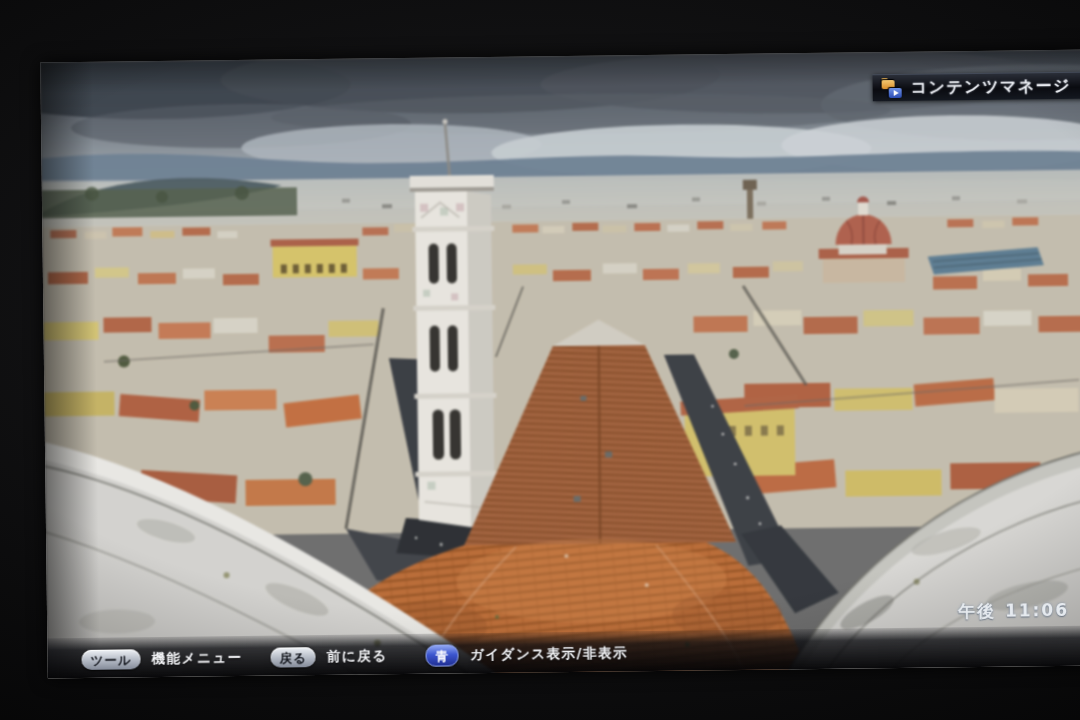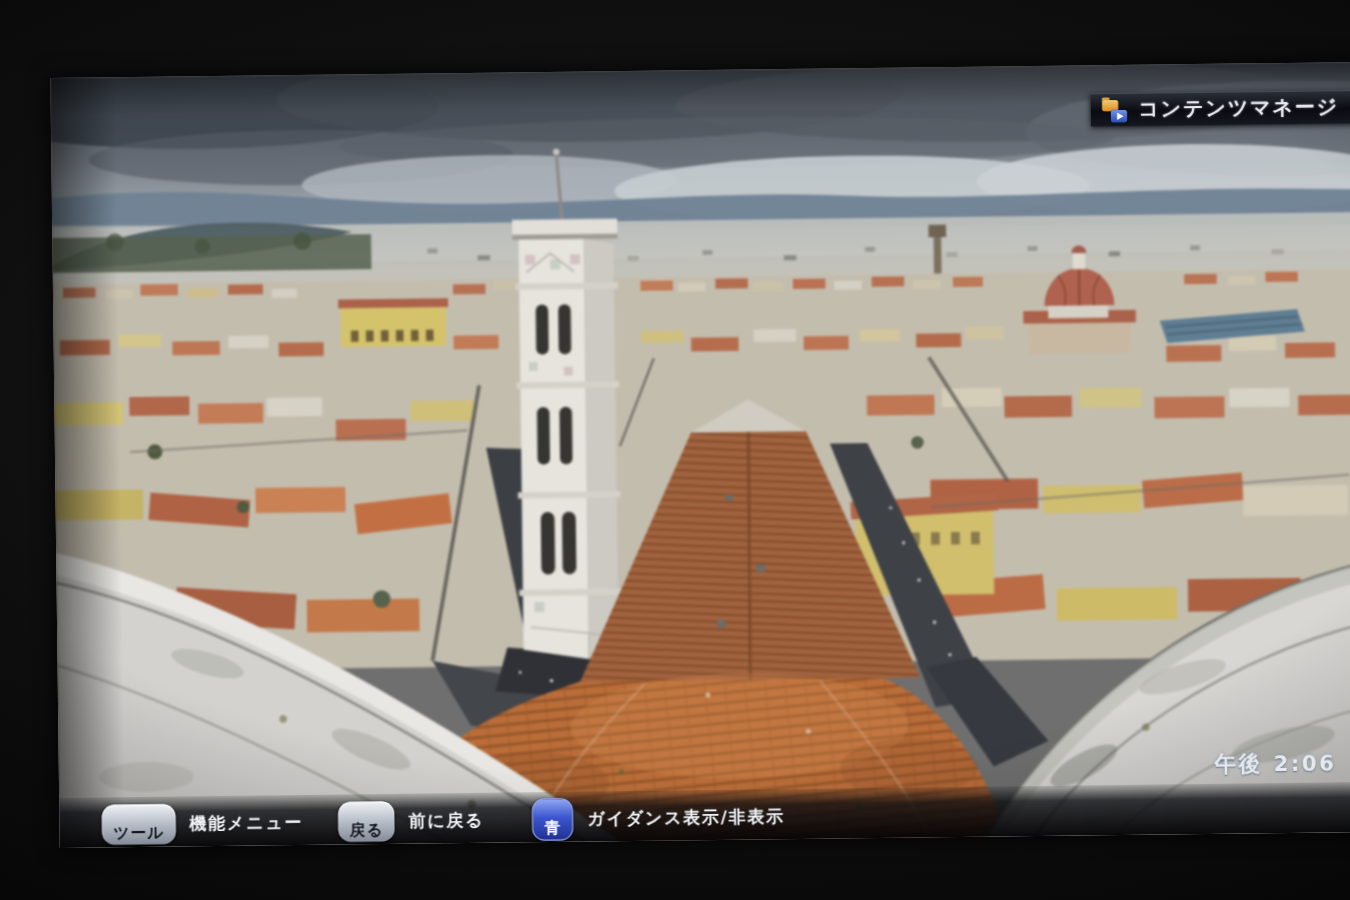--- a/index.html
+++ b/index.html
@@ -29,21 +29,21 @@
   .cm-icon .tab{position:absolute;left:0;top:-1px;width:6px;height:4px;border-radius:1px;background:#e8b255;}
   .cm-icon .device{position:absolute;right:0;bottom:0;width:13px;height:10px;border-radius:2px;
     background:linear-gradient(#6f92e8,#2c4db4);box-shadow:0 0 1px #000;}
   .cm-icon .arrow{position:absolute;right:3px;bottom:2px;width:0;height:0;
     border-left:5px solid #fff;border-top:3px solid transparent;border-bottom:3px solid transparent;}
   
   .osd-footer{position:absolute;left:0;right:0;bottom:0;height:40px;
     display:flex;align-items:center;gap:11px;padding:4px 0 0 34px;box-sizing:border-box;
     background:linear-gradient(rgba(18,20,26,.15) 0%, rgba(10,11,15,.78) 30%, rgba(3,3,5,.96) 100%);
     filter:blur(.4px);}
-  .key-pill{border-radius:10px;padding:15px 9px 2px;font-size:12.5px;font-weight:bold;
+  .key-pill{border-radius:10px;padding:3px 9px 2px;font-size:12.5px;font-weight:bold;
     line-height:15px;letter-spacing:1px;flex:0 0 auto;}
   .key-pill.silver{background:linear-gradient(#eef1f5 0%, #bcc2cc 45%, #848b99 100%);
     color:#15181f;box-shadow:0 1px 2px rgba(0,0,0,.8), inset 0 1px 1px #fff;}
   .key-pill.blue{background:linear-gradient(#8fa6f2 0%, #3c56cf 45%, #202f94 100%);
     color:#fff;border:1px solid #93a7ee;box-shadow:0 1px 2px rgba(0,0,0,.8);}
   .key-label{color:#f2f3f6;font-size:13.5px;font-weight:bold;letter-spacing:1.5px;
     text-shadow:0 1px 2px #000, 0 0 2px rgba(230,235,245,.35);}
   .gap-sm{width:6px;}    .gap-md{width:16px;}
   
   .osd-clock{position:absolute;right:28px;bottom:44px;color:rgba(245,248,252,.88);
@@ -349,21 +349,21 @@
     <span class="cm-icon">
       <span class="tab"></span>
         <span class="folder"></span>
         <span class="device"></span>
         <span class="arrow"></span>
     </span>
     <span class="title">コンテンツマネージ</span>
   </div>
 
   <div class="osd-clock">
-    <span class="period">午後</span><span class="time">2:06</span>
+    <span class="period">午後</span><span class="time">11:06</span>
   </div>
 
   <div class="osd-footer">
     <span class="key-pill silver">ツール</span>
     <span class="key-label">機能メニュー</span>
     <span class="gap-sm"></span>
     <span class="key-pill silver">戻る</span>
     <span class="key-label">前に戻る</span>
     <span class="gap-md"></span>
     <span class="key-pill blue">青</span>

